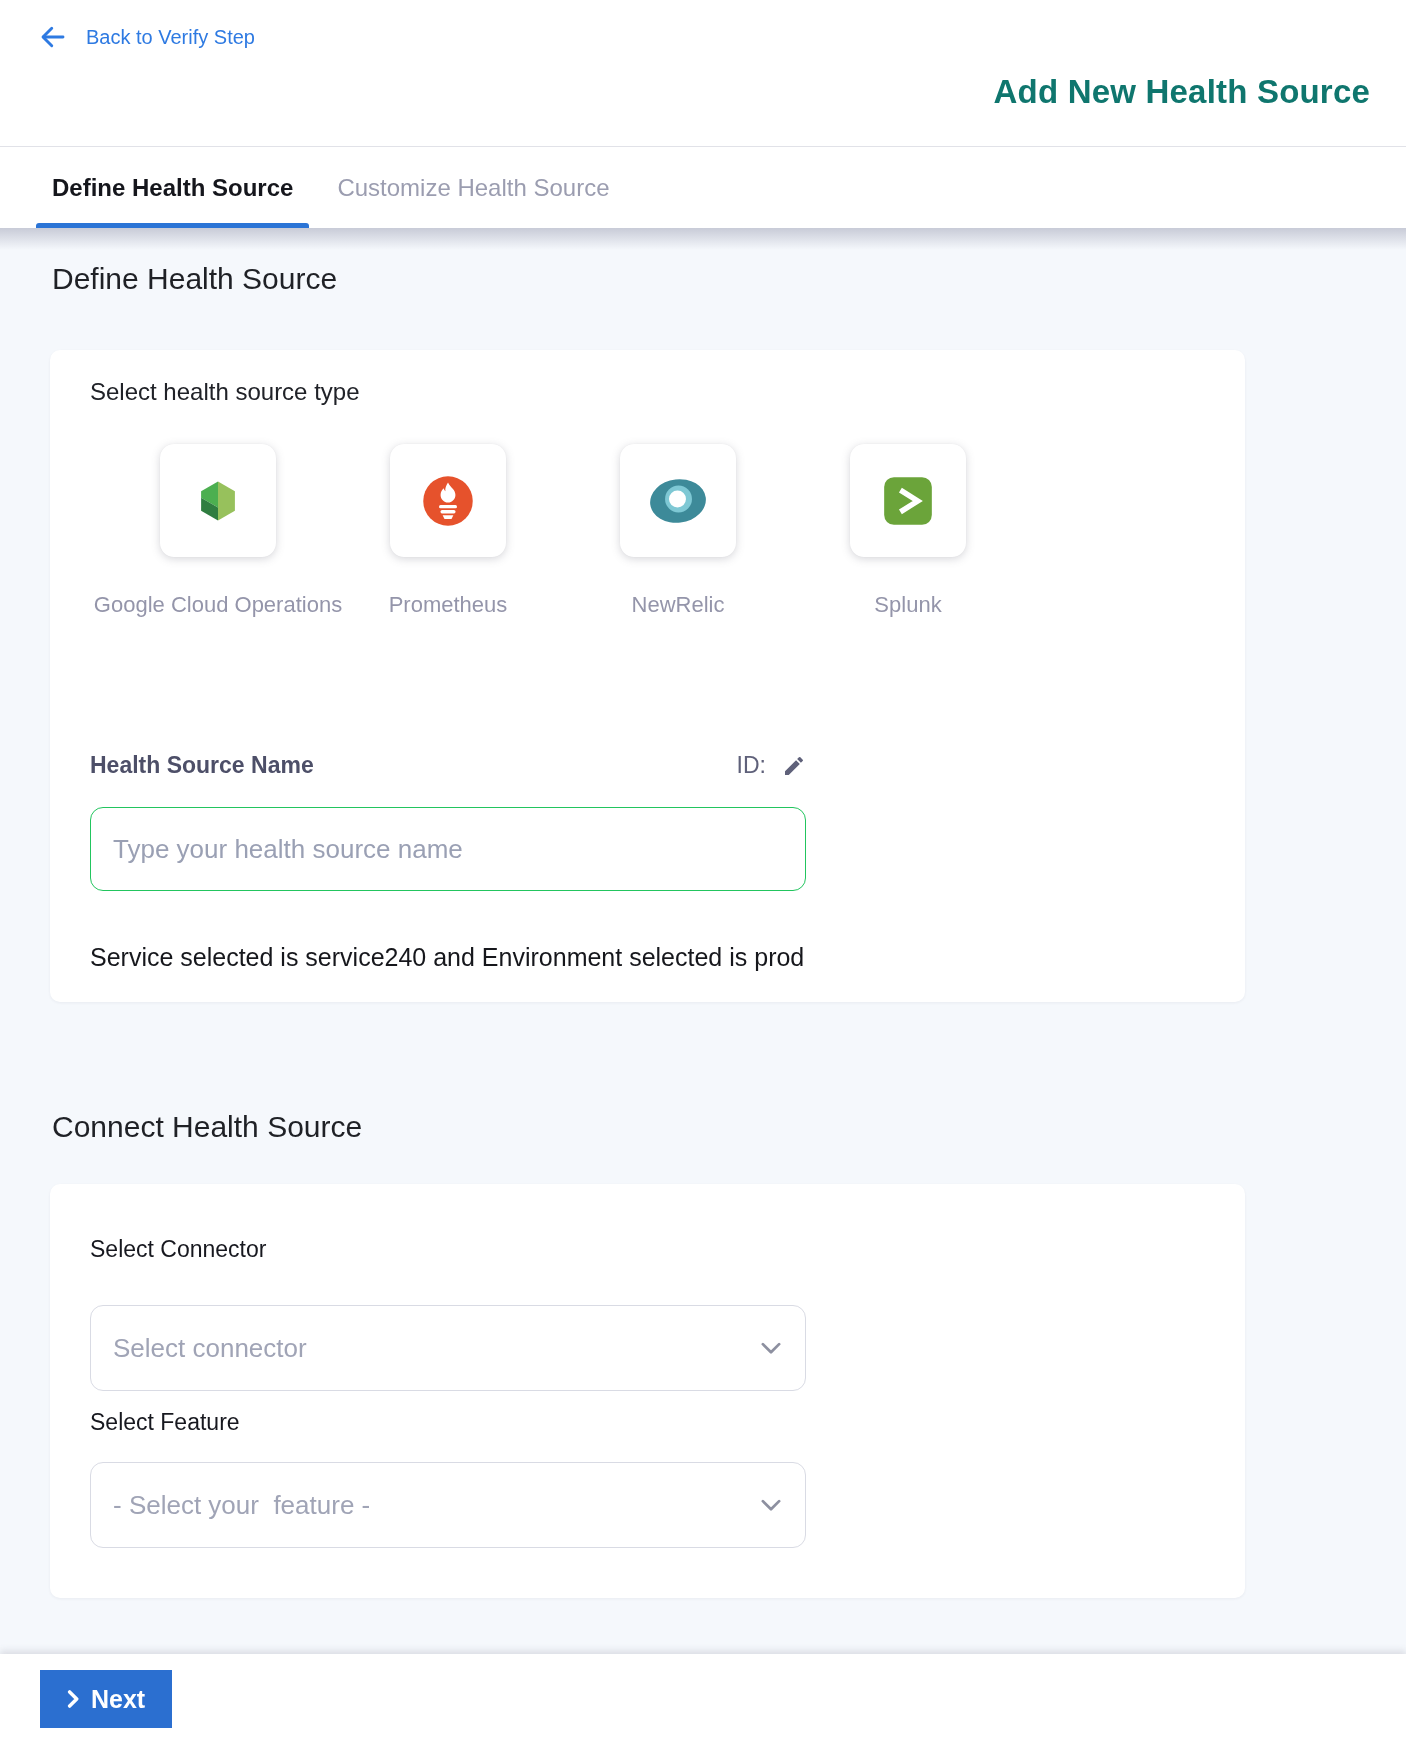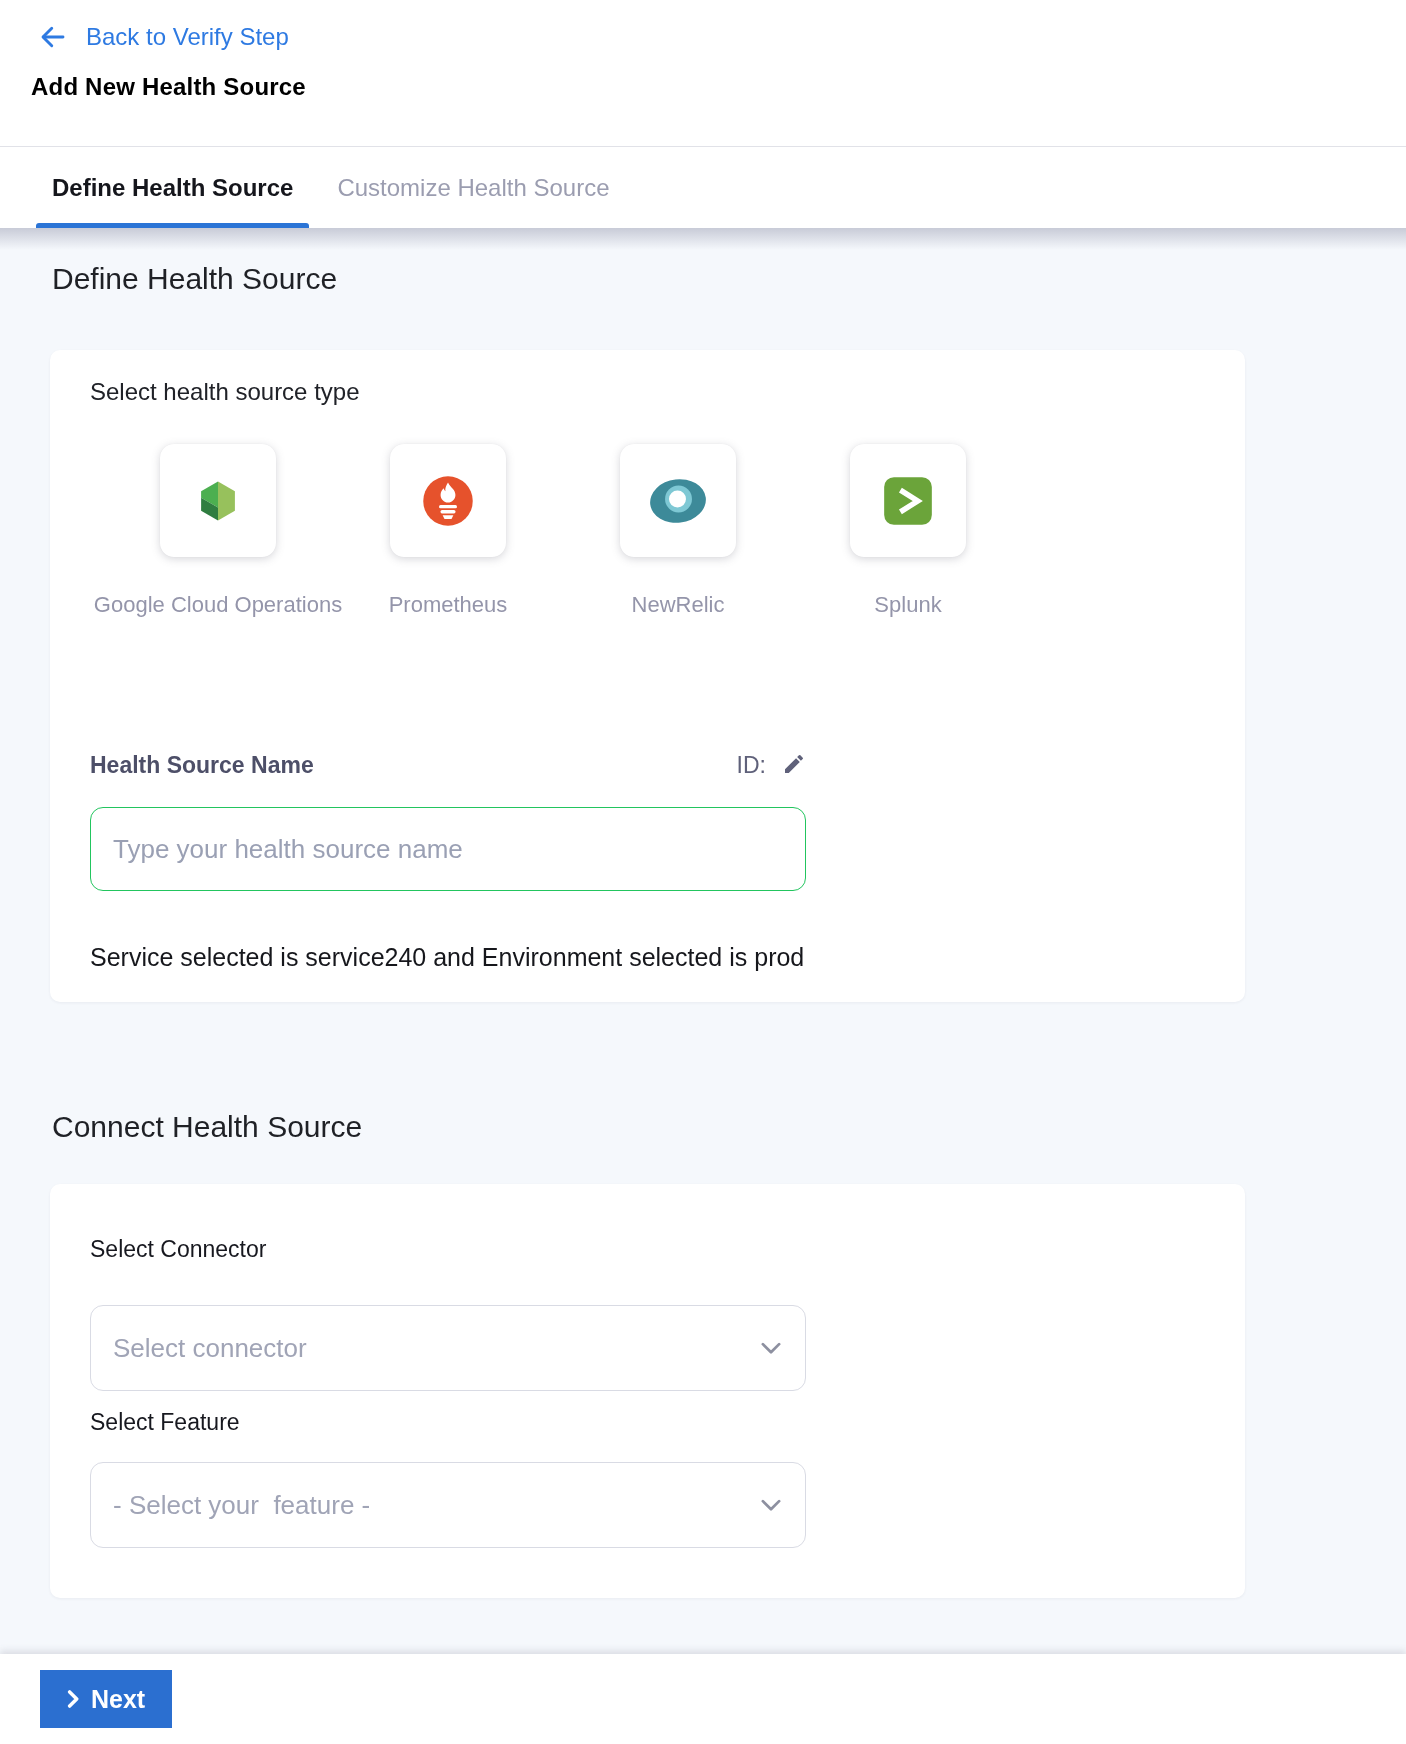--- a/index.html
+++ b/index.html
@@ -3,22 +3,22 @@
 <meta charset="utf-8">
 <style>
   * { margin:0; padding:0; box-sizing:border-box; }
   html,body { background:#ffffff; }
   body { width:1406px; height:1744px; font-family:"Liberation Sans", sans-serif; overflow:hidden; }
   .page { width:1406px; height:1744px; display:flex; flex-direction:column; }
 
   
   .header { height:147px; background:#fff; padding:22px 36px 0 36px; border-bottom:1px solid #e1e2e8; flex:0 0 auto; }
   .back-link { display:inline-flex; align-items:center; gap:18px; cursor:pointer; margin-left:2px; }
-  .back-link .lbl { color:#2e7ae2; font-size:24px; }
-  .page-title { margin:17px 0 0 -5px; font-size:24px; font-weight:bold; color:#000000; letter-spacing:0.2px; }
+  .back-link .lbl { color:#2e7ae2; font-size:20px; }
+  .page-title { margin:17px 0 0 -5px; font-size:33px; font-weight:bold; color:#0f766e; letter-spacing:0.2px;text-align:right; }
 
   
   .tabbar { height:81px; background:#fff; display:flex; align-items:center; padding-left:36px; flex:0 0 auto; position:relative; z-index:2; }
   .tab { font-size:24px; height:100%; display:flex; align-items:center; padding:0 16px; position:relative; cursor:pointer; }
   .tab.active { font-weight:bold; color:#15161c; }
   .tab.inactive { color:#9b9db0; margin-left:28px; padding:0; }
   .tab.active::after { content:""; position:absolute; left:0; right:0; bottom:0; height:5px; background:#2b74d6; border-radius:3px 3px 0 0; }
 
   
   .content { height:1426px; background:#f5f8fc; flex:0 0 auto; position:relative; overflow:hidden; }
@@ -39,21 +39,21 @@
   .tile-wrap { width:116px; position:relative; }
   .tile { width:116px; height:113px; background:#fff; border-radius:14px;
       box-shadow:0 2px 8px rgba(96,97,112,0.25), 0 0 1px rgba(40,41,61,0.08);
       display:flex; align-items:center; justify-content:center; cursor:pointer; }
   .tile-label { position:absolute; top:148px; left:50%; transform:translateX(-50%);
       white-space:nowrap; font-size:22px; color:#9495aa; }
 
   
   .name-row { width:716px; display:flex; align-items:flex-end; justify-content:space-between; }
   .name-label { font-size:23px; font-weight:bold; color:#4d4f68; }
-  .id-wrap { display:flex; align-items:flex-start; gap:16px; }
+  .id-wrap { display:flex; align-items:center; gap:16px; }
   .id-label { font-size:23px; color:#5f617a; }
   .edit-btn { display:inline-flex; cursor:pointer; }
   .text-input { width:716px; height:84px; margin-top:28px; border:1px solid #22c55e; border-radius:13px;
       padding:0 22px; font-size:26px; color:#2a2b33; background:#fff; outline:none; font-family:"Liberation Sans", sans-serif; }
   .text-input::placeholder { color:#9aa0b4; }
   .service-note { margin-top:52px; font-size:25px; color:#16171c; }
 
   
   .field-label { font-size:23px; color:#17181f; }
   .fl-2 { margin-top:18px; }

